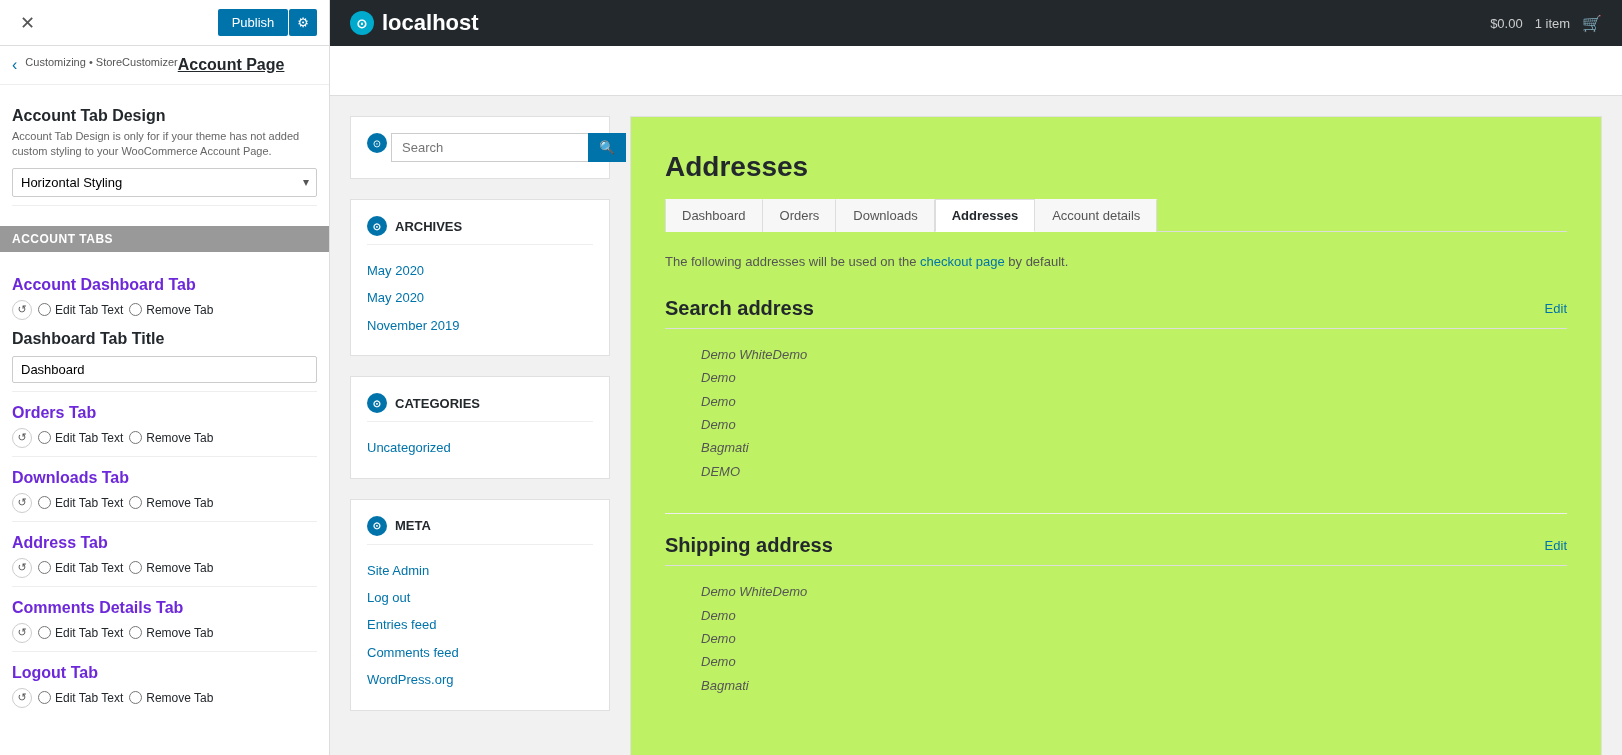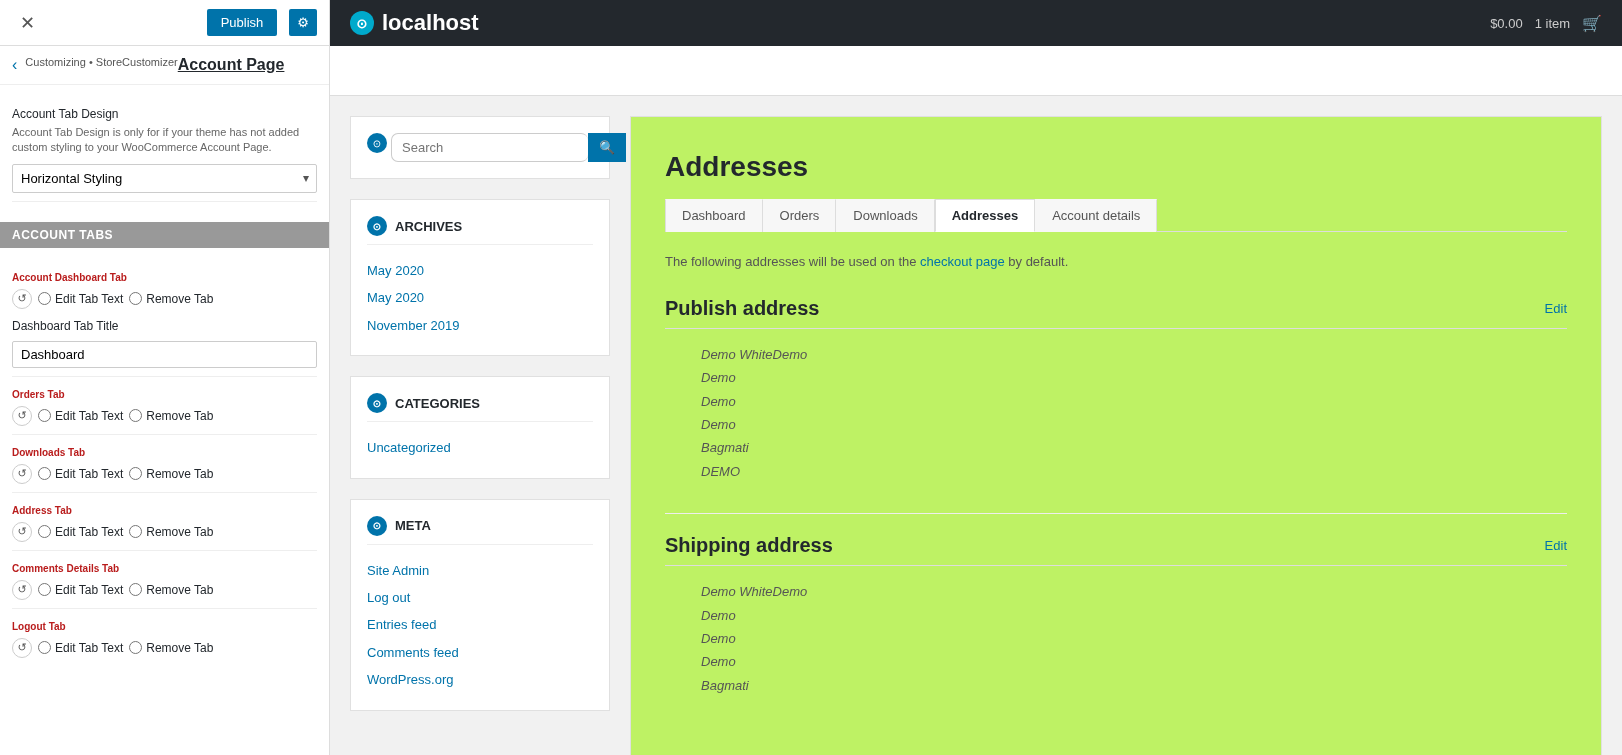--- a/index.html
+++ b/index.html
@@ -35,21 +35,21 @@
       border: none;
       font-size: 18px;
       cursor: pointer;
       color: #555;
       padding: 4px 8px;
     }
 
     #publish-area {
       display: flex;
       align-items: center;
-      gap: 12px;
+      gap: 1px;
     }
 
     #publish-btn {
       background: #0073aa;
       color: #fff;
       border: none;
       padding: 6px 14px;
       font-size: 13px;
       cursor: pointer;
       border-radius: 2px;
@@ -103,22 +103,22 @@
       padding: 6px 12px;
       text-transform: uppercase;
       letter-spacing: 0.5px;
     }
 
     .left-content {
       padding: 12px;
     }
 
     .field-label {
-      font-size: 12px;
-      font-weight: normal;
+      font-size: 16px;
+      font-weight: bold;
       color: #23282d;
       margin-bottom: 4px;
       margin-top: 10px;
     }
 
     .field-note {
       font-size: 11px;
       color: #666;
       margin-bottom: 8px;
       line-height: 1.4;
@@ -148,23 +148,23 @@
       top: 50%;
       transform: translateY(-50%);
       pointer-events: none;
       color: #555;
       font-size: 12px;
     }
 
     .divider { border: none; border-top: 1px solid #eee; margin: 8px 0; }
 
     .tab-section-label {
-      font-size: 10px;
-      font-weight: bold;
-      color: #b91c1c;
+      font-size: 16px;
+      font-weight: bold;
+      color: #6d28d9;
       margin-top: 12px;
       margin-bottom: 6px;
     }
 
     .tab-row {
       display: flex;
       align-items: center;
       gap: 6px;
       margin-bottom: 6px;
     }
@@ -600,21 +600,21 @@
 
   <div id="secondary-nav"></div>
 
   <div id="main-content">
 
     <div id="sidebar-widgets">
 
       <div class="widget-box">
         <div class="search-widget">
           <div class="widget-icon">⊙</div>
-          <input type="text" class="search-input" placeholder="Search" style="margin-left: 4px; border-radius: 7px;">
+          <input type="text" class="search-input" placeholder="Search" style="margin-left: 4px;">
           <button class="search-btn">🔍</button>
         </div>
       </div>
 
       <div class="widget-box">
         <div class="widget-title">
           <div class="widget-icon">⊙</div>
           <span>ARCHIVES</span>
         </div>
         <a href="#" class="widget-link">May 2020</a>
@@ -655,21 +655,21 @@
         <a href="#" class="account-tab active">Addresses</a>
         <a href="#" class="account-tab">Account details</a>
       </div>
 
       <p class="addresses-intro">
         The following addresses will be used on the <a href="#">checkout page</a> by default.
       </p>
 
       <div class="address-section">
         <div class="address-section-header">
-          <h2 class="address-section-title">Publish address</h2>
+          <h2 class="address-section-title">Search address</h2>
           <a href="#" class="edit-link">Edit</a>
         </div>
         <div class="address-line">
           <div>Demo WhiteDemo</div>
           <div>Demo</div>
           <div>Demo</div>
           <div>Demo</div>
           <div>Bagmati</div>
           <div>DEMO</div>
         </div>

